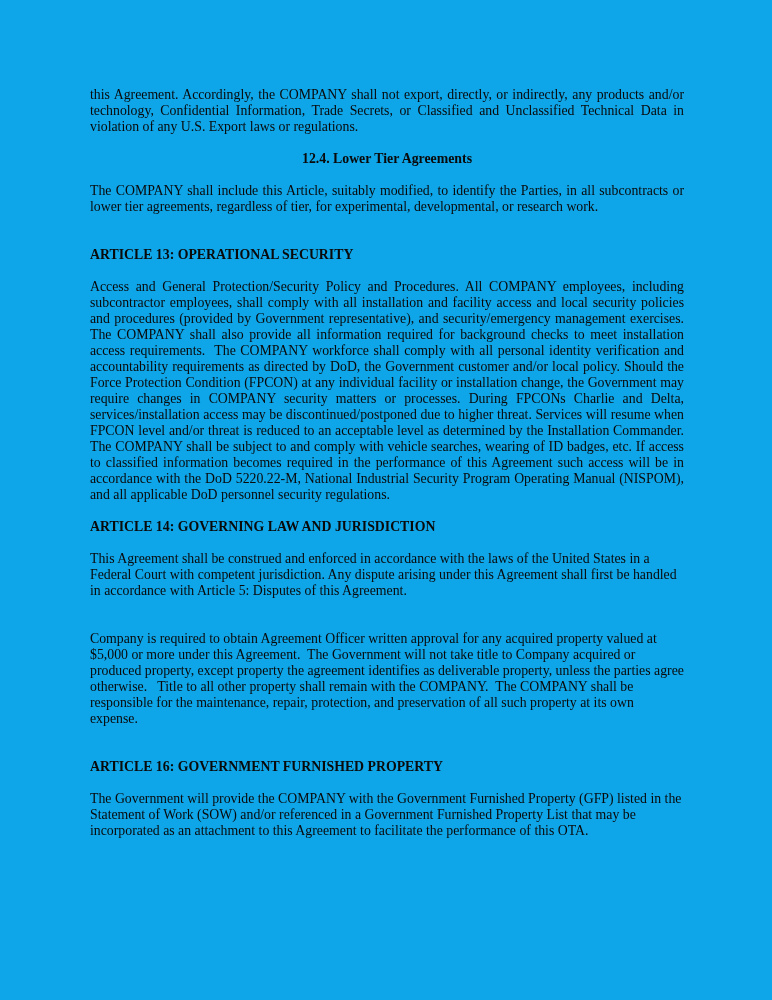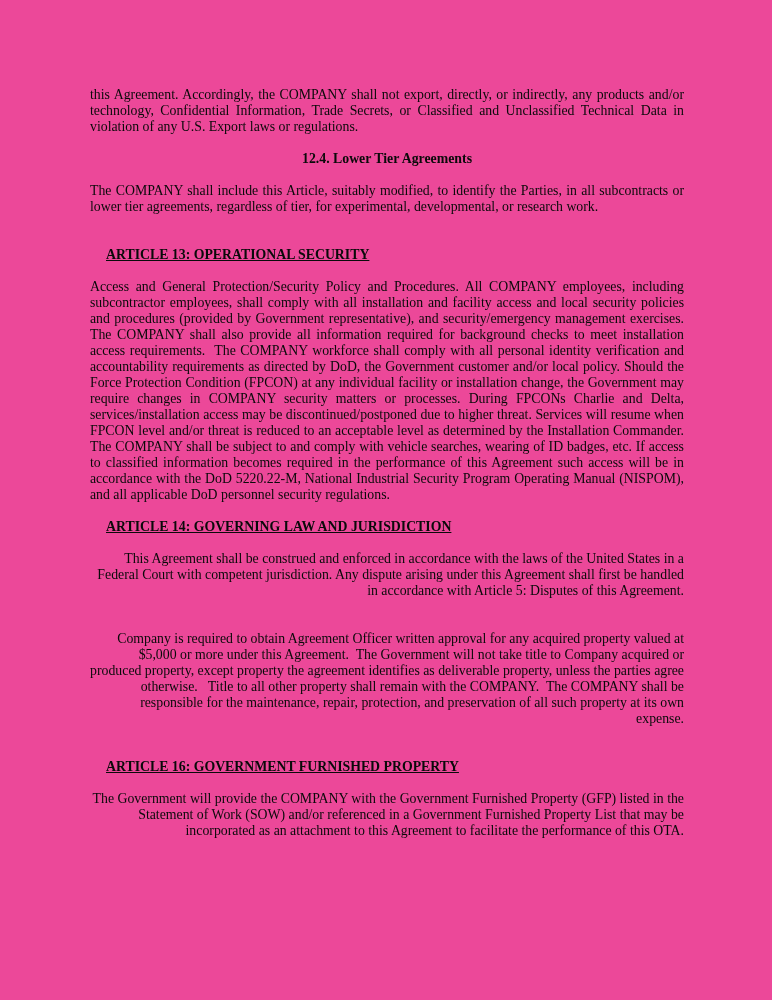--- a/index.html
+++ b/index.html
@@ -11,46 +11,45 @@
   body {
     width: 772px;
     height: 1000px;
     overflow: hidden;
   }
   .page {
     box-sizing: border-box;
     width: 772px;
     height: 1000px;
     padding: 87px 88px 0 90px;
-    background: #ec4899;
+    background: #0ea5e9;
     color: #0a0a0a;
     font-family: "Liberation Serif", "DejaVu Serif", serif;
     font-size: 13.8px;
     line-height: 16px;
   }
   .body-text {
     margin: 0 0 16px 0;
     white-space: pre-wrap;
-    text-align: right;
+    text-align: left;
   }
   .justified {
     text-align: justify;
   }
   .gap-lg {
     margin-bottom: 32px;
   }
   .subsection-heading {
     margin: 0 0 16px 0;
     font-weight: bold;
     text-align: center;
   }
   .article-heading {
-    margin: 0 0 16px 16px;
+    margin: 0 0 16px 0;
     font-weight: bold;
-    text-decoration: underline;
   }
 </style>
 </head>
 <body>
 
 <div class="page">
 
   <p class="body-text justified">this Agreement. Accordingly, the COMPANY shall not export, directly, or indirectly, any products and/or technology, Confidential Information, Trade Secrets, or Classified and Unclassified Technical Data in violation of any U.S. Export laws or regulations.</p>
 
   <p class="subsection-heading">12.4. Lower Tier Agreements</p>

